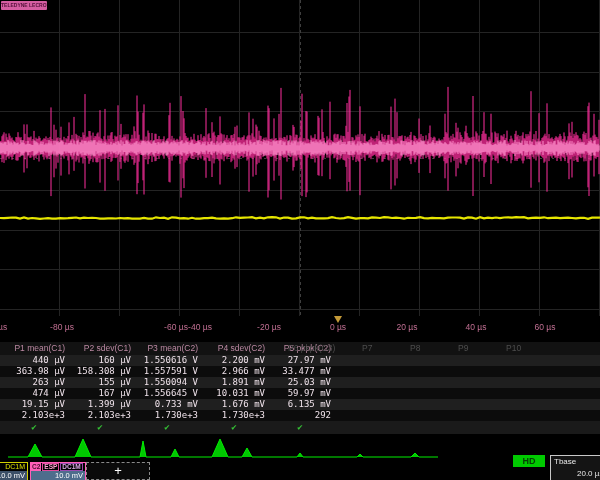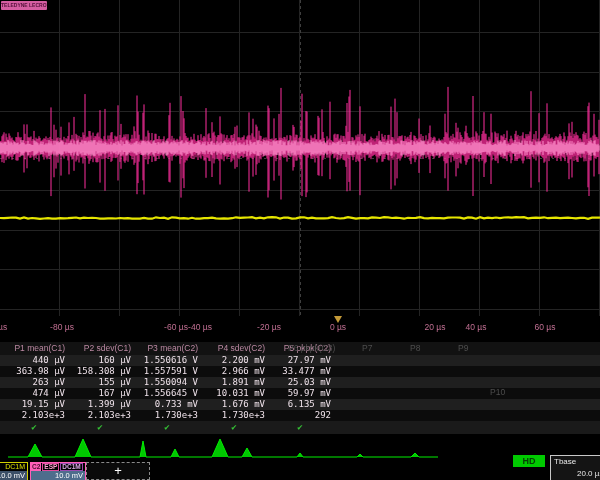--- a/index.html
+++ b/index.html
@@ -88,21 +88,21 @@
   <div id="logo-badge">TELEDYNE LECROY</div>
 
   <div id="time-axis">
     <div id="trig-marker"></div>
   <div class="tlabel" style="left: -7px;">-100 µs</div>
       <div class="tlabel" style="left: 62px;">-80 µs</div>
       <div class="tlabel" style="left: 131px; margin-left: 45px;">-60 µs</div>
       <div class="tlabel" style="left: 200px;">-40 µs</div>
       <div class="tlabel" style="left: 269px;">-20 µs</div>
       <div class="tlabel" style="left: 338px;">0 µs</div>
-      <div class="tlabel" style="left: 407px; margin-left: 28px;">20 µs</div>
+      <div class="tlabel" style="left: 407px;">20 µs</div>
       <div class="tlabel" style="left: 476px;">40 µs</div>
       <div class="tlabel" style="left: 545px;">60 µs</div>
     </div>
 
   <div id="mtable">
       <div class="stripe" style="top: 0px; height: 13px; background: rgb(18, 18, 18);"></div>
       <div class="stripe" style="top: 13px; height: 11px; background: rgb(31, 31, 31);"></div>
       <div class="stripe" style="top: 24px; height: 11px; background: rgb(12, 12, 12);"></div>
       <div class="stripe" style="top: 35px; height: 11px; background: rgb(31, 31, 31);"></div>
       <div class="stripe" style="top: 46px; height: 11px; background: rgb(12, 12, 12);"></div>
@@ -156,21 +156,21 @@
         <div class="mval">25.03 mV</div>
         <div class="mval">59.97 mV</div>
         <div class="mval">6.135 mV</div>
         <div class="mval">292</div>
         <div class="mchk">✔</div>
       </div>
       <div class="dimhdr" style="left: 288px; text-align: center;">P6 pkpk(C3)</div>
       <div class="dimhdr" style="left: 362px;">P7</div>
       <div class="dimhdr" style="left: 410px;">P8</div>
       <div class="dimhdr" style="left: 458px;">P9</div>
-      <div class="dimhdr" style="left: 490px; margin-top: 44px;">P10</div>
+      <div class="dimhdr" style="left: 506px;">P10</div>
     </div>
 
   <svg id="histo" width="600" height="27">
     <path id="histo-path" d="M8 22L28 22L35 9L42 22L75 22L83 4L91 22L140 22L143 6L146 22L171 22L175 14L179 22L212 22L220 4L228 22L242 22L247 13L252 22L297 22L300 18L303 22L357 22L360 19L363 22L411 22L415 18L419 22L438 22" fill="#00c800" stroke="#00ee00" stroke-width="1"></path>
   </svg>
 
   <div id="bottom-bar">
 
     <div id="c1-box" class="descbox">
       <div id="c1-top" class="descrow-top">

